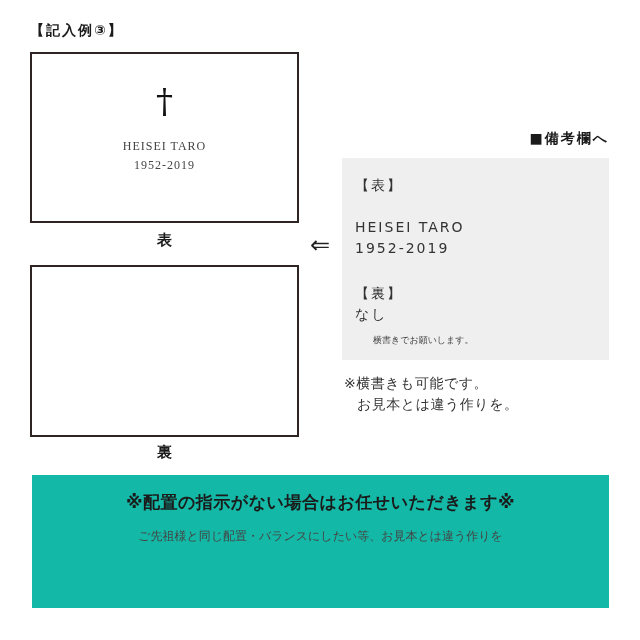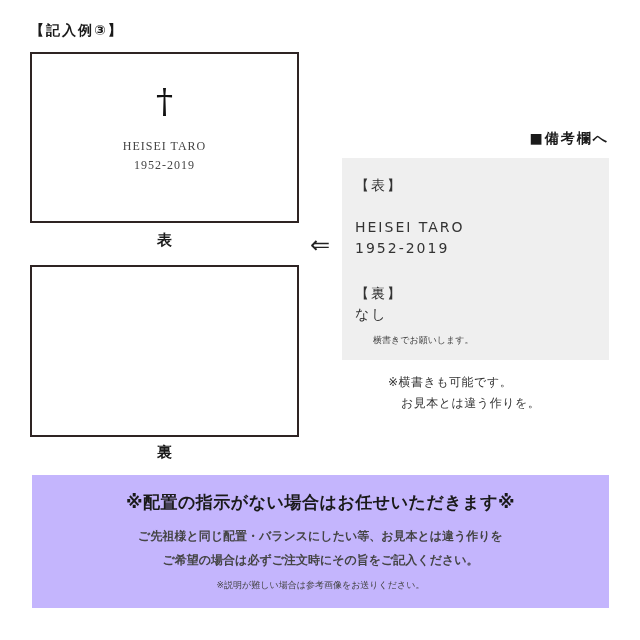--- a/index.html
+++ b/index.html
@@ -45,31 +45,31 @@
     .notes-panel {
       left: 342px; top: 158px; width: 267px; height: 202px; background: #efefef;
     }
     .notes-line {
       position: absolute; left: 13px; font-size: 14px; color: #333; letter-spacing: 2px; line-height: 1;
     }
     .notes-small {
       position: absolute; left: 15px; top: 178px; font-size: 9px; color: #444; line-height: 1; margin-left: 16px;
     }
     .hint {
-      left: 344px; font-size: 12px; color: #333; line-height: 1; letter-spacing: 0.5px; margin-left: 44px;
+      left: 344px; font-size: 14px; color: #333; line-height: 1; letter-spacing: 0.5px;
     }
     .banner {
-      left: 32px; top: 475px; width: 577px; height: 133px; background: #c4b5fd;
+      left: 32px; top: 475px; width: 577px; height: 133px; background: #14b8a6;
     }
     .banner-title {
       position: absolute; left: 0; right: 0; top: 16px; text-align: center;
       font-size: 17px; font-weight: bold; color: #1a1a1a; letter-spacing: 0.5px;
     }
     .banner-line {
-      position: absolute; left: 0; right: 0; text-align: center; font-size: 12px; color: #444; font-weight: bold;
+      position: absolute; left: 0; right: 0; text-align: center; font-size: 12px; color: #444;
     }
     .banner-small {
       position: absolute; left: 0; right: 0; top: 104px; text-align: center; font-size: 9px; color: #444;
     }
   </style>
 </head>
 <body>
 
 <div class="abs example-title">【記入例③】</div>
 
@@ -95,15 +95,13 @@
   <div class="notes-line" style="top:149px;">なし</div>
   <div class="notes-small">横書きでお願いします。</div>
 </div>
 
 <div class="abs hint" style="top:376px;">※横書きも可能です。</div>
 <div class="abs hint" style="top:397px; left:357px;">お見本とは違う作りを。</div>
 
 <div class="abs banner">
   <div class="banner-title">※配置の指示がない場合はお任せいただきます※</div>
   <div class="banner-line" style="top:53px;">ご先祖様と同じ配置・バランスにしたい等、お見本とは違う作りを</div>
-  <div class="banner-line" style="top:77px;">ご希望の場合は必ずご注文時にその旨をご記入ください。</div>
-  <div class="banner-small">※説明が難しい場合は参考画像をお送りください。</div>
 </div>
 
 </body></html>

